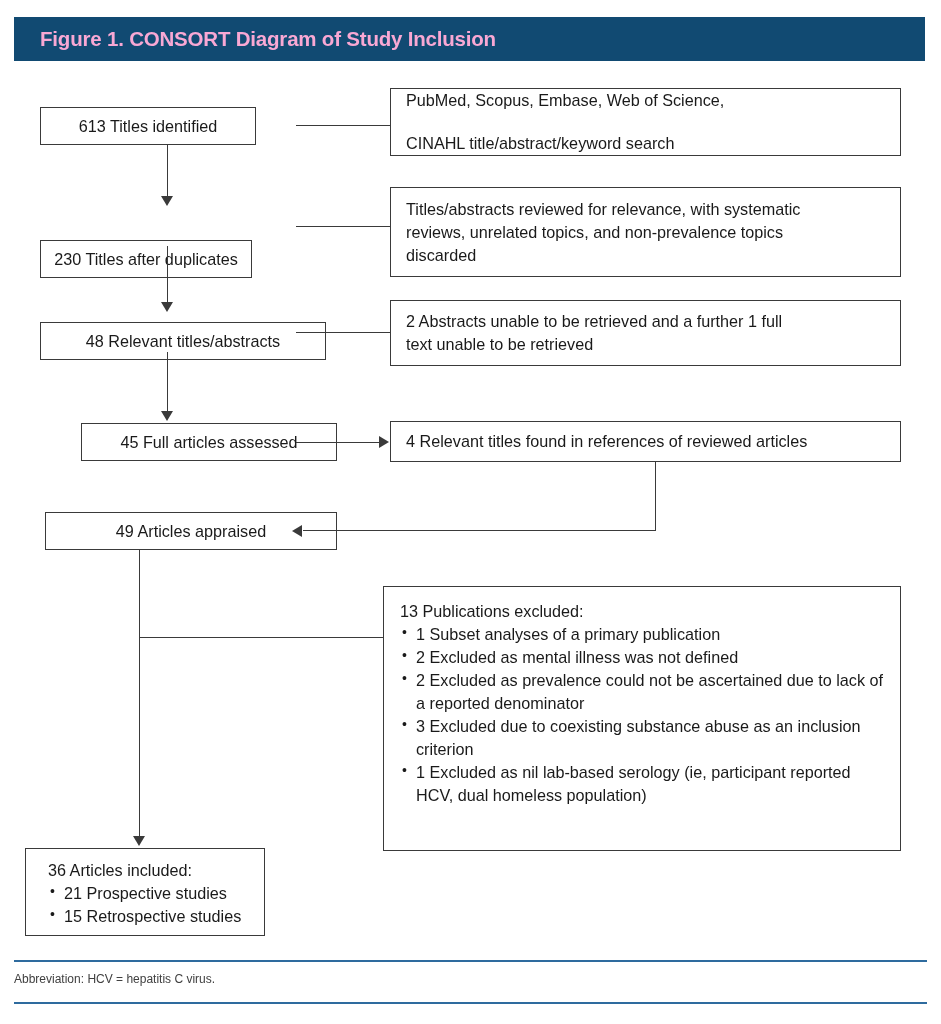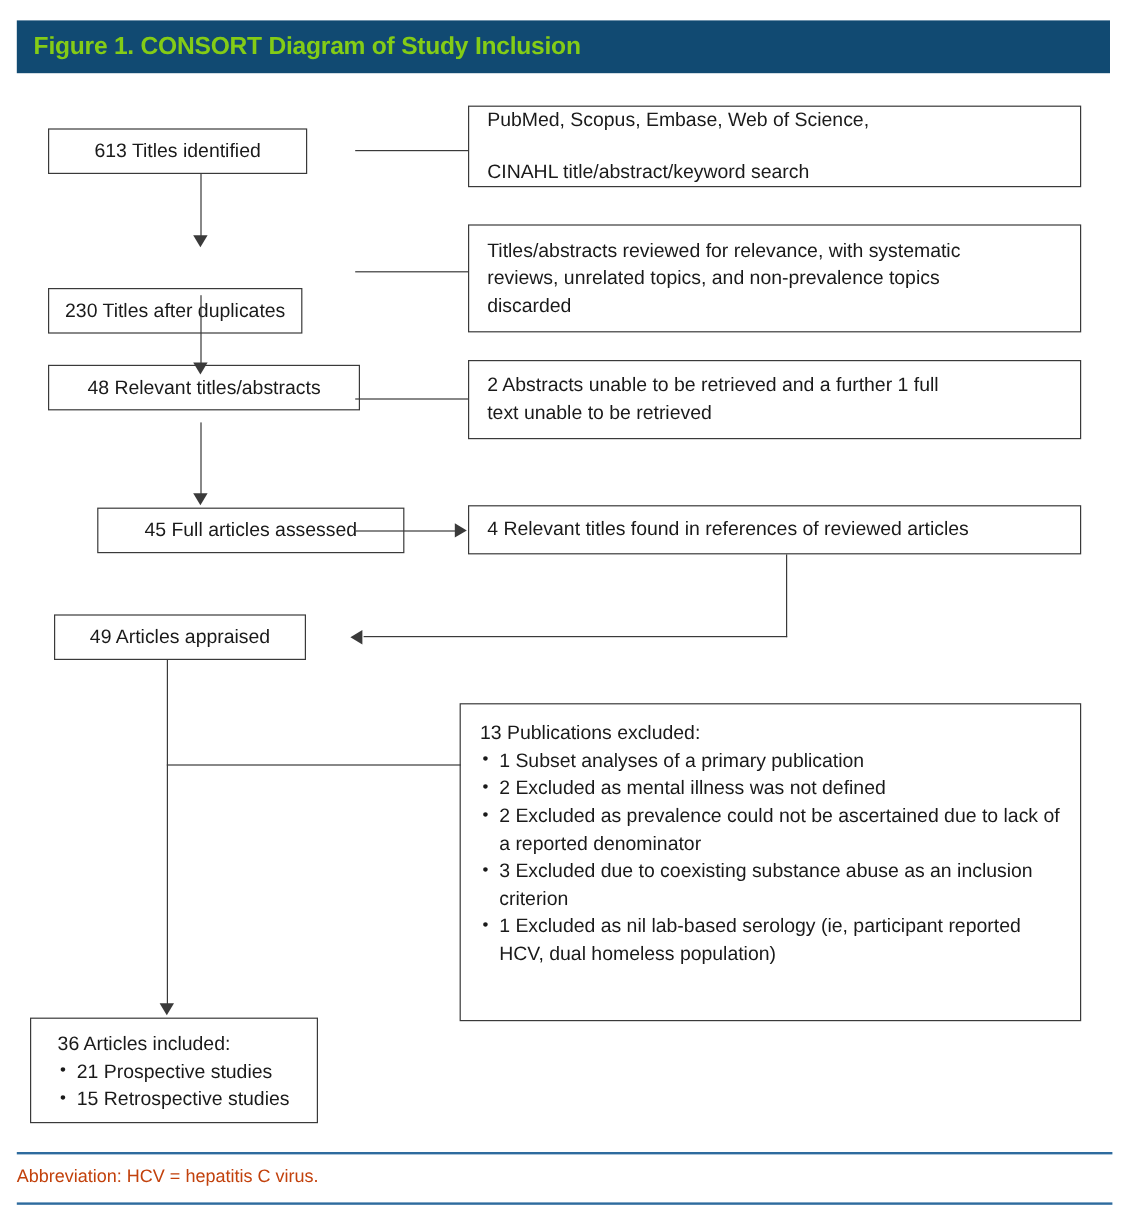--- a/index.html
+++ b/index.html
@@ -26,25 +26,25 @@
     left: 14px;
     top: 17px;
     width: 911px;
     height: 44px;
     background: #114A72;
     box-sizing: border-box;
     display: flex;
     align-items: center;
   }
   #title-bar-text {
-    color: #84cc16;
+    color: #f9a8d4;
     font-size: 20.5px;
     font-weight: bold;
     letter-spacing: -0.2px;
-    padding-left: 14px;
+    padding-left: 26px;
     white-space: nowrap;
   }
 
   
   .box {
     position: absolute;
     box-sizing: border-box;
     border: 1.6px solid #3a3a3a;
     background: #ffffff;
     font-size: 16.2px;
@@ -132,22 +132,22 @@
     position: absolute;
     left: 14px;
     width: 913px;
     height: 0;
     border-top: 2.2px solid #2E6B9E;
   }
   #footnote-text {
     position: absolute;
     left: 14px;
     top: 972px;
-    font-size: 15px;
-    color: #c2410c;
+    font-size: 12px;
+    color: #404040;
     white-space: nowrap;
     text-align: center;
   }
 </style>
 </head>
 <body>
 
 <div id="figure-root">
 
   <div id="title-bar">
@@ -155,29 +155,29 @@
   </div>
 
   <div class="box center" style="left:40px; top:107px; width:216px; height:38px;">
     <span>613 Titles identified</span>
   </div>
 
   <div class="box center" style="left:40px; top:208px; width:212px; height:38px;margin-top:32px;">
     <span>230 Titles after duplicates</span>
   </div>
 
-  <div class="box center" style="left:40px; top:304px; width:260px; height:38px;justify-content:center;">
+  <div class="box center" style="left:40px; top:322px; width:286px; height:38px;justify-content:center;">
     <span>48 Relevant titles/abstracts</span>
   </div>
 
   <div class="box center" style="left:40px; top:423px; width:256px; height:38px;margin-left:41px;">
     <span>45 Full articles assessed</span>
   </div>
 
-  <div class="box center" style="left:45px; top:512px; width:210px; height:38px;">
+  <div class="box center" style="left:45px; top:512px; width:292px; height:38px;">
     <span>49 Articles appraised</span>
   </div>
 
   <div class="box para midline" style="left:390px; top:88px; width:511px; height:68px;gap:20px;">
     <p>PubMed, Scopus, Embase, Web of Science,</p>
     <p>CINAHL title/abstract/keyword search</p>
   </div>
 
   <div class="box para midline" style="left:390px; top:187px; width:511px; height:90px;">
     <p>Titles/abstracts reviewed for relevance, with systematic</p>

